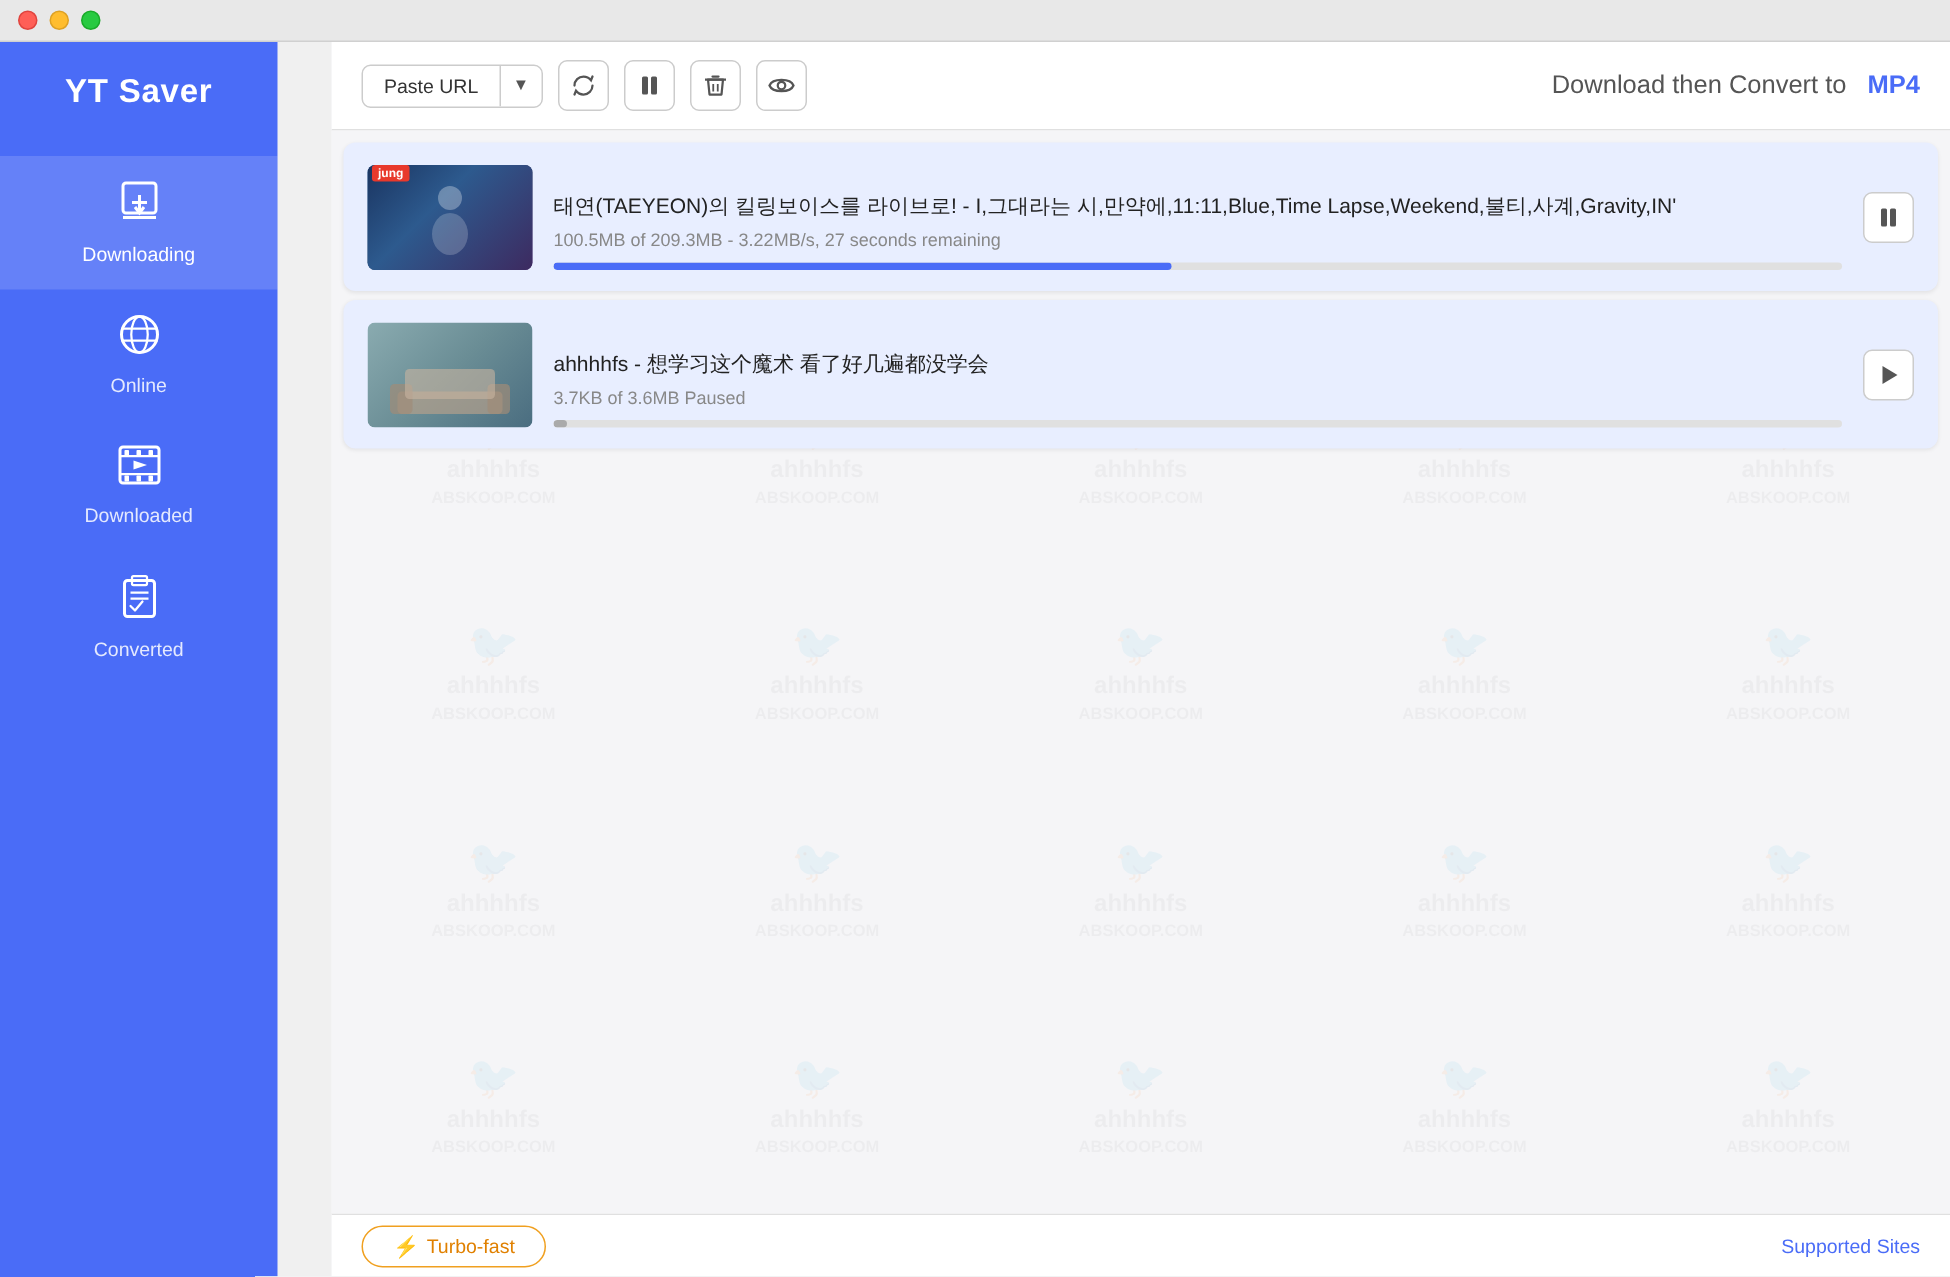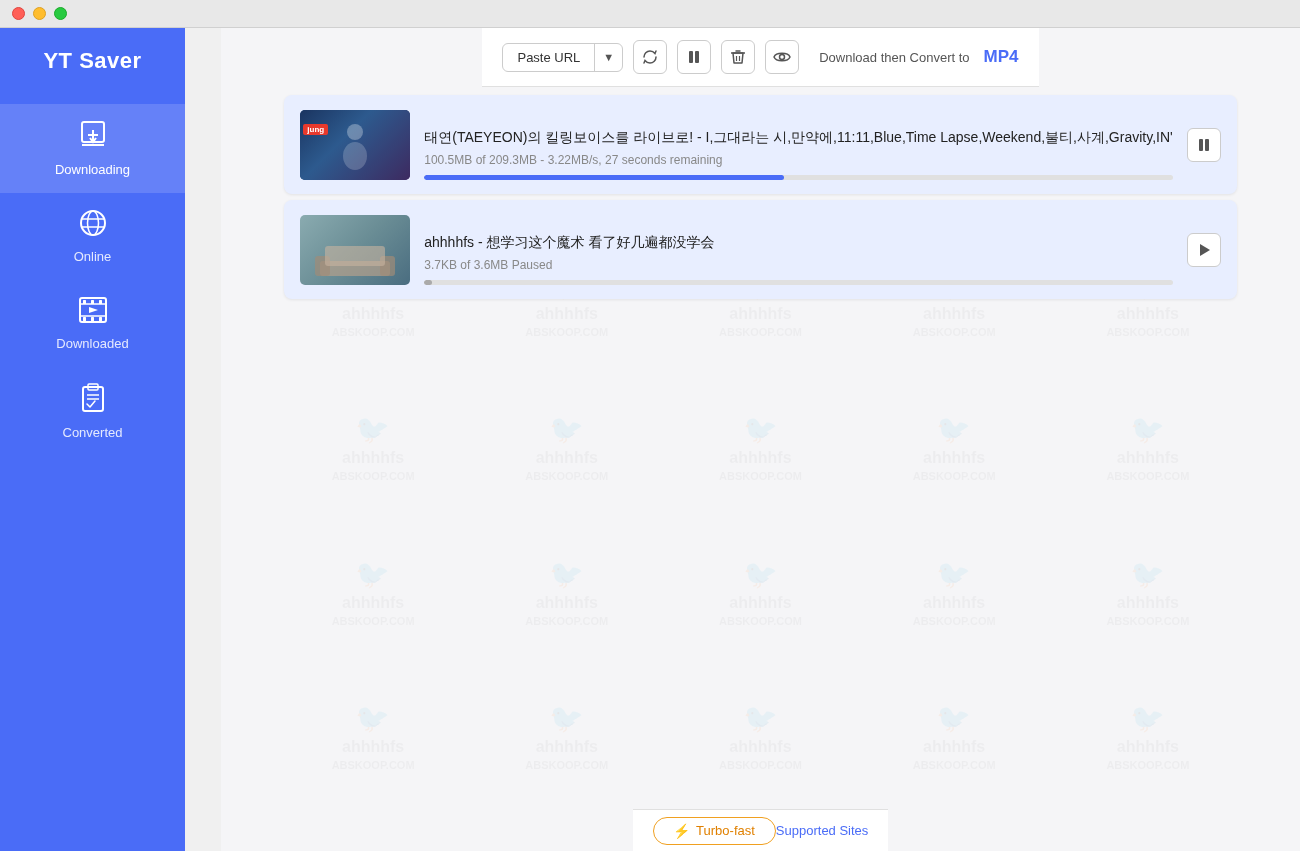--- a/index.html
+++ b/index.html
@@ -83,21 +83,20 @@
       font-weight: 500;
     }
 
     
     .main {
       flex: 1;
       display: flex;
       flex-direction: column;
       background: #f5f5f7;
       overflow: hidden;
-      align-items: center;
     }
 
     
     .toolbar {
       background: white;
       padding: 12px 20px;
       display: flex;
       align-items: center;
       gap: 10px;
       border-bottom: 1px solid #e0e0e0;
@@ -132,21 +131,21 @@
       background: white;
       display: flex;
       align-items: center;
       justify-content: center;
       cursor: pointer;
       font-size: 16px;
       color: #555;
     }
     .toolbar-spacer { flex: 1; }
     .convert-label {
-      font-size: 13px;
+      font-size: 17px;
       color: #555;
     }
     .convert-format {
       font-size: 17px;
       font-weight: bold;
       color: #4a6cf7;
       margin-left: 4px;
     }
 
     
@@ -570,21 +569,21 @@
           <div class="item-thumb thumb-taeyeon">
             <div style="width:100%;height:100%;position:relative;overflow:hidden;">
 
               <div style="width:100%;height:100%;background:linear-gradient(135deg,#1a3460 0%,#2d5a8e 40%,#3d2a60 100%);display:flex;align-items:center;justify-content:center;">
                 <svg width="40" height="50" viewBox="0 0 40 50" fill="none">
 
                   <circle cx="20" cy="12" r="8" fill="rgba(255,255,255,0.3)"></circle>
                   <ellipse cx="20" cy="36" rx="12" ry="14" fill="rgba(255,255,255,0.2)"></ellipse>
                 </svg>
               </div>
-              <div style="position:absolute;top:14px;left:3px;background:#e8392c;color:white;font-size:8px;font-weight:bold;padding:1px 4px;border-radius:2px;">jung</div>
+              <div style="position:absolute;top:0;left:3px;background:#e8392c;color:white;font-size:8px;font-weight:bold;padding:1px 4px;border-radius:2px;">jung</div>
             </div>
           </div>
           <div class="item-info">
             <div class="item-title">태연(TAEYEON)의 킬링보이스를 라이브로! - I,그대라는 시,만약에,11:11,Blue,Time Lapse,Weekend,불티,사계,Gravity,IN'</div>
             <div class="item-meta">100.5MB of 209.3MB  -  3.22MB/s, 27 seconds remaining</div>
             <div class="progress-bar-bg">
               <div class="progress-bar-fill" style="width:48%"></div>
             </div>
           </div>
           <div class="item-action">

